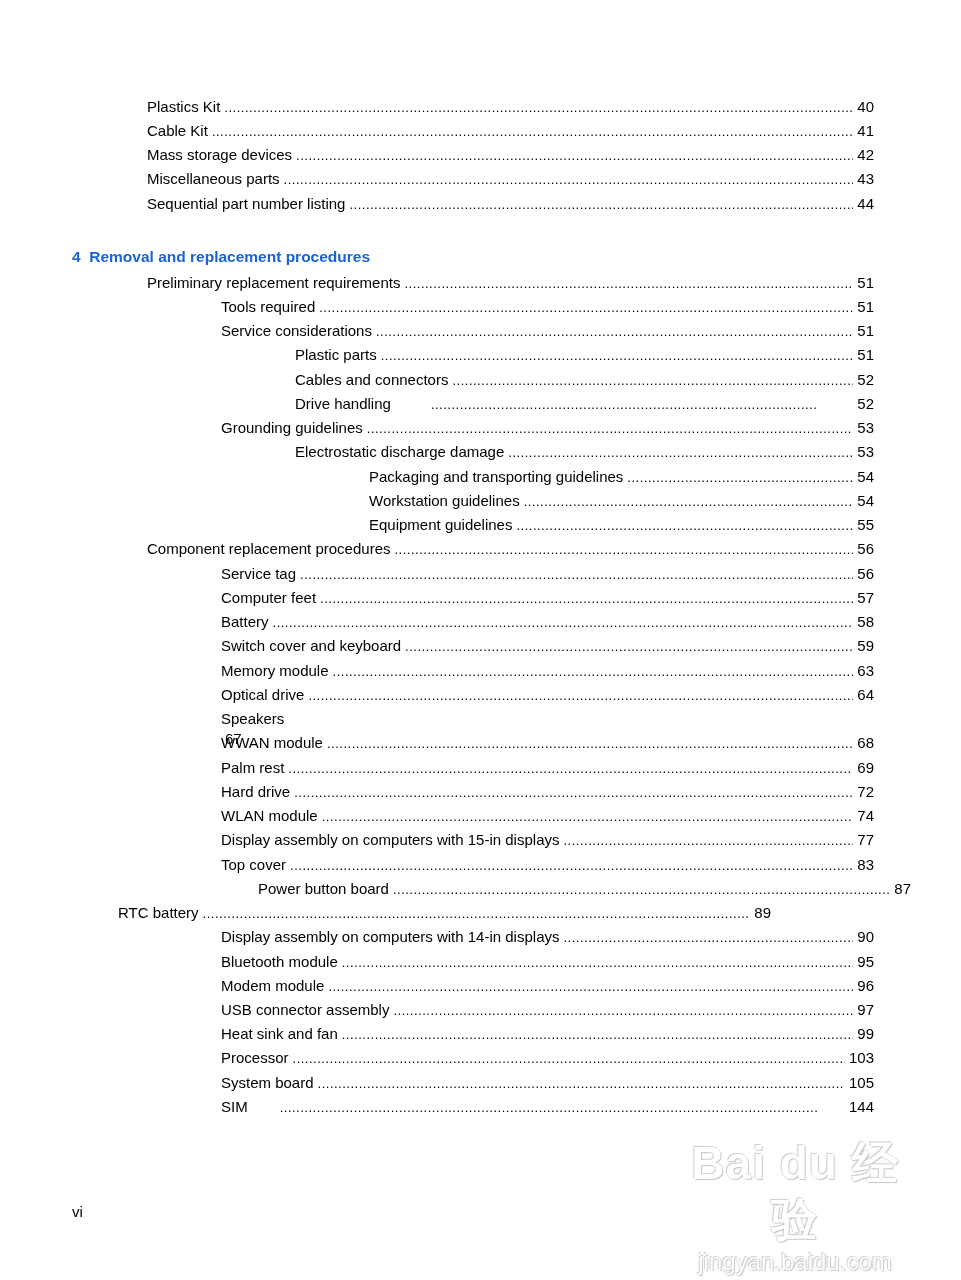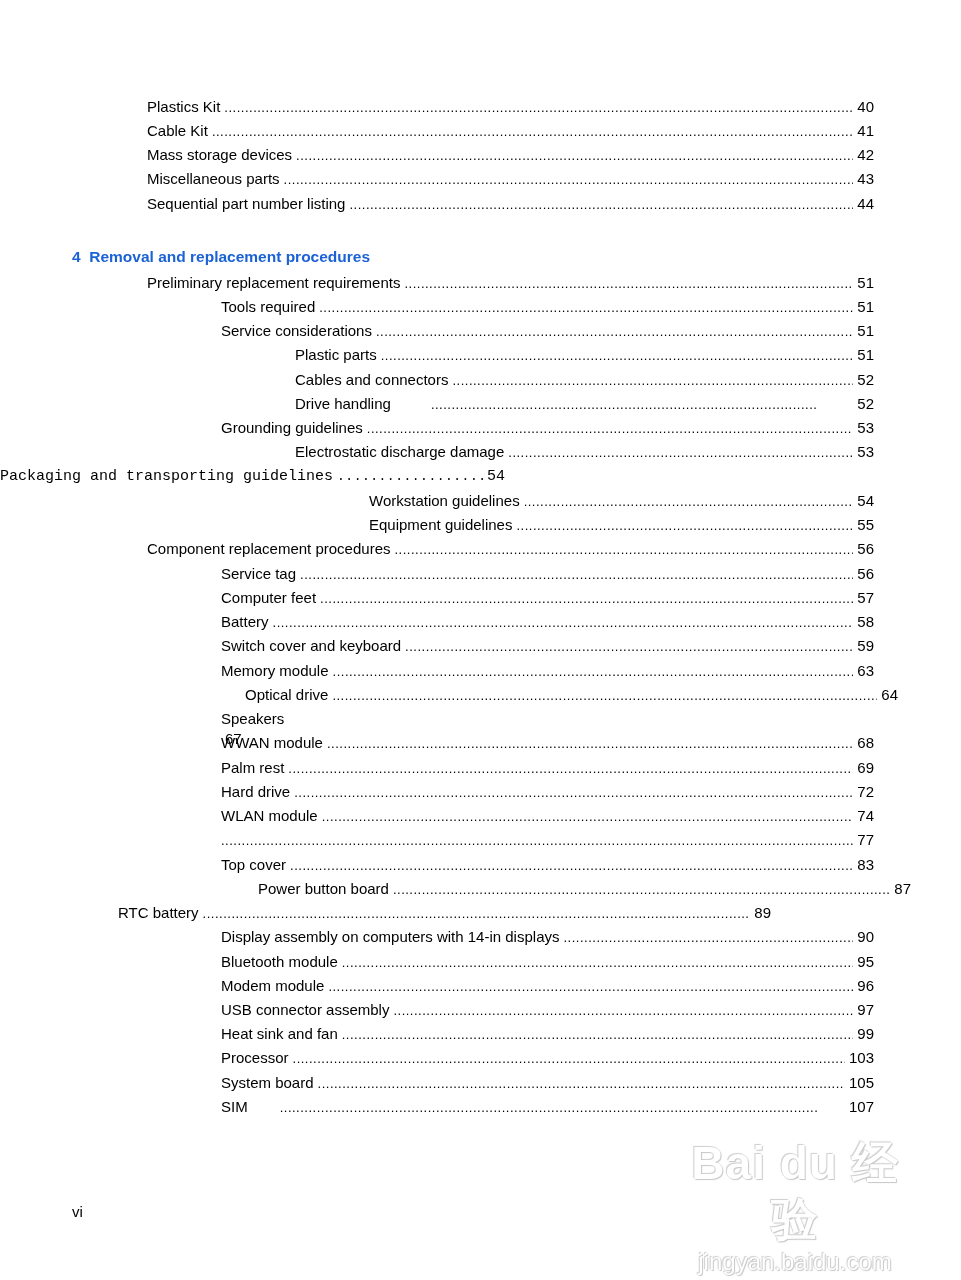--- a/index.html
+++ b/index.html
@@ -90,21 +90,21 @@
       <div class="toc-entry" style="top: 418px; padding-left: 221px; width: 653px;">
         <span class="toc-title">Grounding guidelines</span>
         <span class="toc-dots"></span>
         <span class="toc-page">53</span>
       </div>
       <div class="toc-entry" style="top: 442px; padding-left: 295px; width: 579px;">
         <span class="toc-title">Electrostatic discharge damage</span>
         <span class="toc-dots"></span>
         <span class="toc-page">53</span>
       </div>
-      <div class="toc-entry" style="top: 467px; width: 505px; font-family: Liberation Mono, monospace;">
+      <div class="toc-entry" style="top: 467px; padding-left: 369px; width: 505px;">
         <span class="toc-title">Packaging and transporting guidelines</span>
         <span class="toc-dots"></span>
         <span class="toc-page">54</span>
       </div>
       <div class="toc-entry" style="top: 491px; padding-left: 369px; width: 505px;">
         <span class="toc-title">Workstation guidelines</span>
         <span class="toc-dots"></span>
         <span class="toc-page">54</span>
       </div>
       <div class="toc-entry" style="top: 515px; padding-left: 369px; width: 505px;">
@@ -135,21 +135,21 @@
       <div class="toc-entry" style="top: 636px; padding-left: 221px; width: 653px;">
         <span class="toc-title">Switch cover and keyboard</span>
         <span class="toc-dots"></span>
         <span class="toc-page">59</span>
       </div>
       <div class="toc-entry" style="top: 661px; padding-left: 221px; width: 653px; justify-content: space-between;">
         <span class="toc-title">Memory module</span>
         <span class="toc-dots"></span>
         <span class="toc-page">63</span>
       </div>
-      <div class="toc-entry" style="top: 685px; padding-left: 221px; width: 653px; margin-left: 24px;">
+      <div class="toc-entry" style="top: 685px; padding-left: 221px; width: 653px;">
         <span class="toc-title">Optical drive</span>
         <span class="toc-dots"></span>
         <span class="toc-page">64</span>
       </div>
       <div class="toc-entry" style="top: 709px; padding-left: 221px; width: 653px; flex-direction: column;">
         <span class="toc-title">Speakers</span>
         <span class="toc-dots"></span>
         <span class="toc-page">67</span>
       </div>
       <div class="toc-entry" style="top: 733px; padding-left: 221px; width: 653px;">
@@ -166,20 +166,21 @@
         <span class="toc-title">Hard drive</span>
         <span class="toc-dots"></span>
         <span class="toc-page">72</span>
       </div>
       <div class="toc-entry" style="top: 806px; padding-left: 221px; width: 653px;">
         <span class="toc-title">WLAN module</span>
         <span class="toc-dots"></span>
         <span class="toc-page">74</span>
       </div>
       <div class="toc-entry" style="top: 830px; padding-left: 221px; width: 653px;">
+        <span class="toc-title">Display assembly on computers with 15-in displays</span>
         <span class="toc-dots"></span>
         <span class="toc-page">77</span>
       </div>
       <div class="toc-entry" style="top: 855px; padding-left: 221px; width: 653px;">
         <span class="toc-title">Top cover</span>
         <span class="toc-dots"></span>
         <span class="toc-page">83</span>
       </div>
       <div class="toc-entry" style="top: 879px; padding-left: 221px; width: 653px; margin-left: 37px;">
         <span class="toc-title">Power button board</span>
@@ -222,21 +223,21 @@
         <span class="toc-page">103</span>
       </div>
       <div class="toc-entry" style="top: 1073px; padding-left: 221px; width: 653px;">
         <span class="toc-title">System board</span>
         <span class="toc-dots"></span>
         <span class="toc-page">105</span>
       </div>
       <div class="toc-entry" style="top: 1097px; padding-left: 221px; width: 653px; gap: 28px;">
         <span class="toc-title">SIM</span>
         <span class="toc-dots"></span>
-        <span class="toc-page">107</span>
+        <span class="toc-page">144</span>
       </div>
     </div>
 
   <div class="page-number">vi</div>
 
   <div class="watermark">
     <div class="wm-logo">Bai du 经验</div>
     <div class="wm-url">jingyan.baidu.com</div>
   </div>
 </div>

